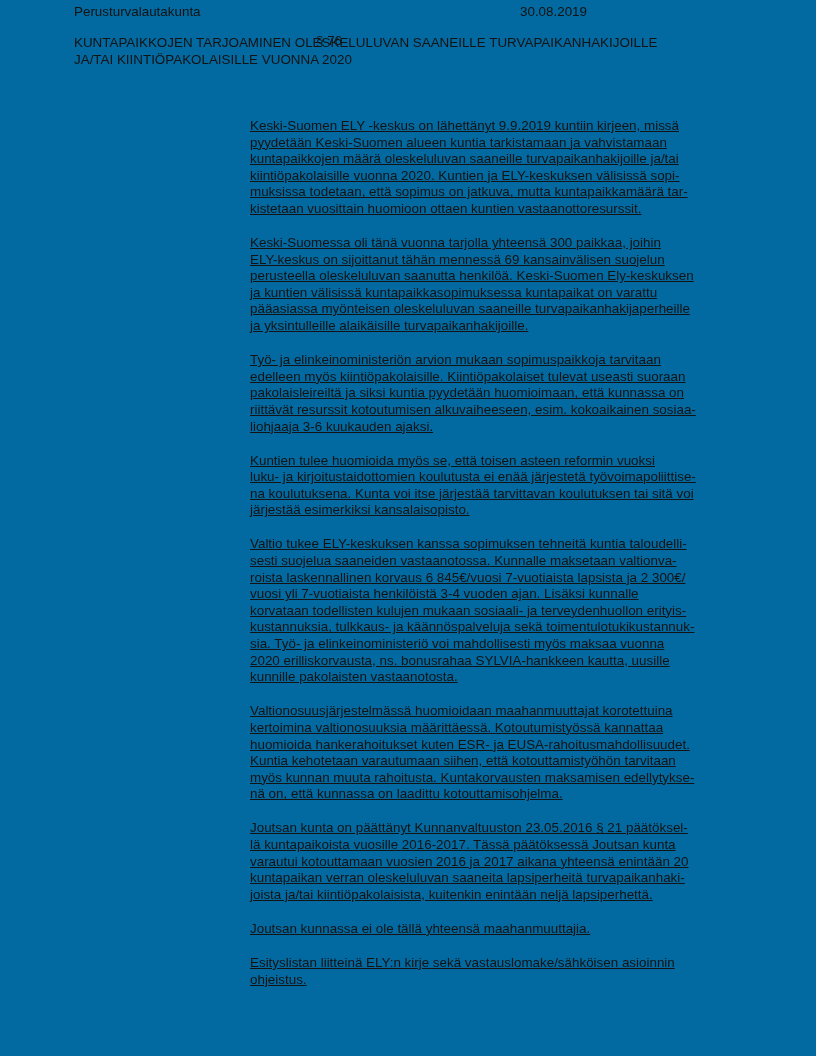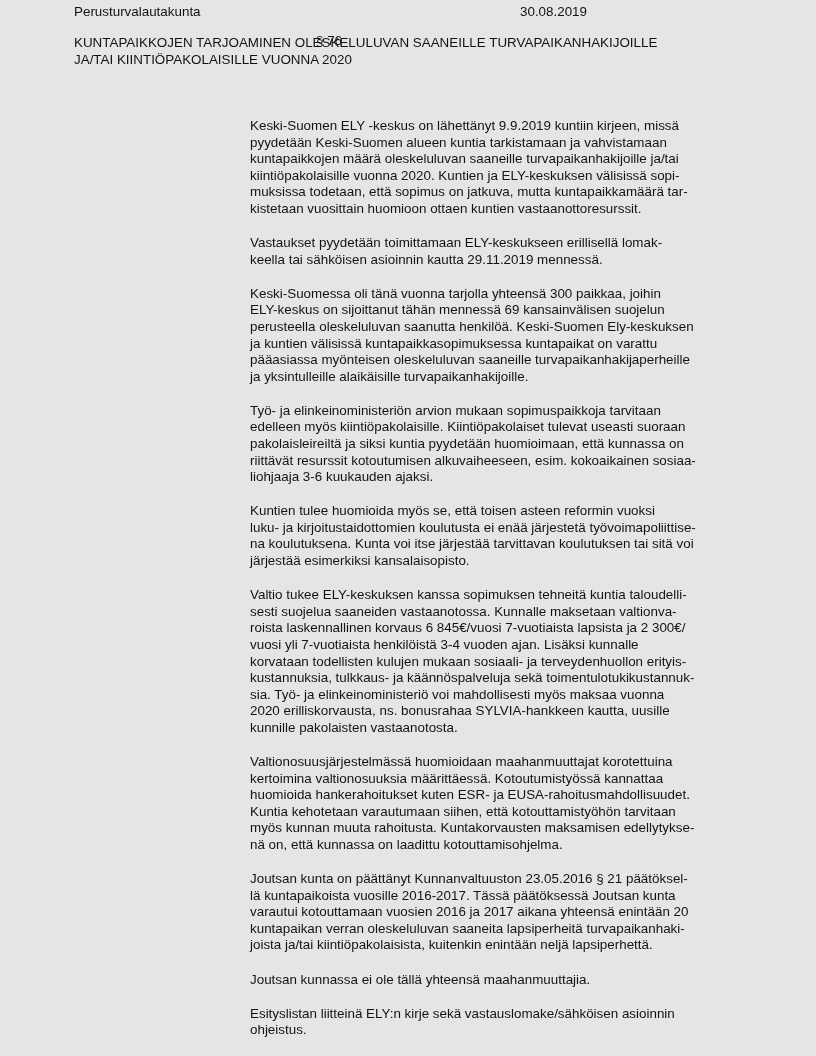--- a/index.html
+++ b/index.html
@@ -4,21 +4,21 @@
 <style>
   html, body {
     margin: 0;
     padding: 0;
     background: #ffffff;
   }
   .page {
     position: relative;
     width: 816px;
     height: 1056px;
-    background: #e5e5e5;
+    background: #0369a1;
     overflow: hidden;
     font-family: "Liberation Sans", "DejaVu Sans", sans-serif;
     color: #131313;
     -webkit-font-smoothing: antialiased;
   }
   .header-row {
     position: absolute;
     top: 4px;
     left: 0;
     width: 100%;
@@ -48,20 +48,21 @@
     width: 500px;
     font-size: 13.4px;
     line-height: 16.6px;
     white-space: nowrap;
   }
   .body-block {
     position: absolute;
     top: 118px;
     left: 250px;
     width: 520px;
+    text-decoration: underline;
   }
   .body-block p {
     margin: 0 0 17.5px 0;
     font-size: 13.4px;
     line-height: 16.6px;
     white-space: pre-line;
   }
   .body-block p:last-child { margin-bottom: 13px; }
 </style>
 </head>
@@ -79,22 +80,20 @@
 JA/TAI KIINTIÖPAKOLAISILLE VUONNA 2020</h1>
 
 
   <div class="body-block">
     <p>Keski-Suomen ELY -keskus on lähettänyt  9.9.2019 kuntiin kirjeen, missä
 pyydetään Keski-Suomen alueen kuntia tarkistamaan ja vahvistamaan
 kuntapaikkojen määrä oleskeluluvan saaneille turvapaikanhakijoille ja/tai
 kiintiöpakolaisille vuonna 2020.  Kuntien ja ELY-keskuksen välisissä sopi-
 muksissa todetaan, että sopimus on jatkuva, mutta kuntapaikkamäärä tar-
 kistetaan vuosittain huomioon ottaen kuntien vastaanottoresurssit.</p>
-    <p>Vastaukset  pyydetään  toimittamaan ELY-keskukseen erillisellä lomak-
-keella tai sähköisen asioinnin kautta 29.11.2019 mennessä.</p>
     <p>Keski-Suomessa oli tänä vuonna tarjolla yhteensä 300 paikkaa, joihin
 ELY-keskus on sijoittanut tähän mennessä 69 kansainvälisen suojelun
 perusteella oleskeluluvan saanutta henkilöä. Keski-Suomen Ely-keskuksen
 ja kuntien välisissä kuntapaikkasopimuksessa kuntapaikat on varattu
 pääasiassa myönteisen oleskeluluvan saaneille turvapaikanhakijaperheille
 ja yksintulleille alaikäisille turvapaikanhakijoille.</p>
     <p>Työ- ja elinkeinoministeriön arvion mukaan sopimuspaikkoja tarvitaan
 edelleen myös kiintiöpakolaisille. Kiintiöpakolaiset tulevat useasti suoraan
 pakolaisleireiltä ja siksi kuntia pyydetään huomioimaan, että kunnassa on
 riittävät resurssit kotoutumisen alkuvaiheeseen, esim. kokoaikainen sosiaa-

